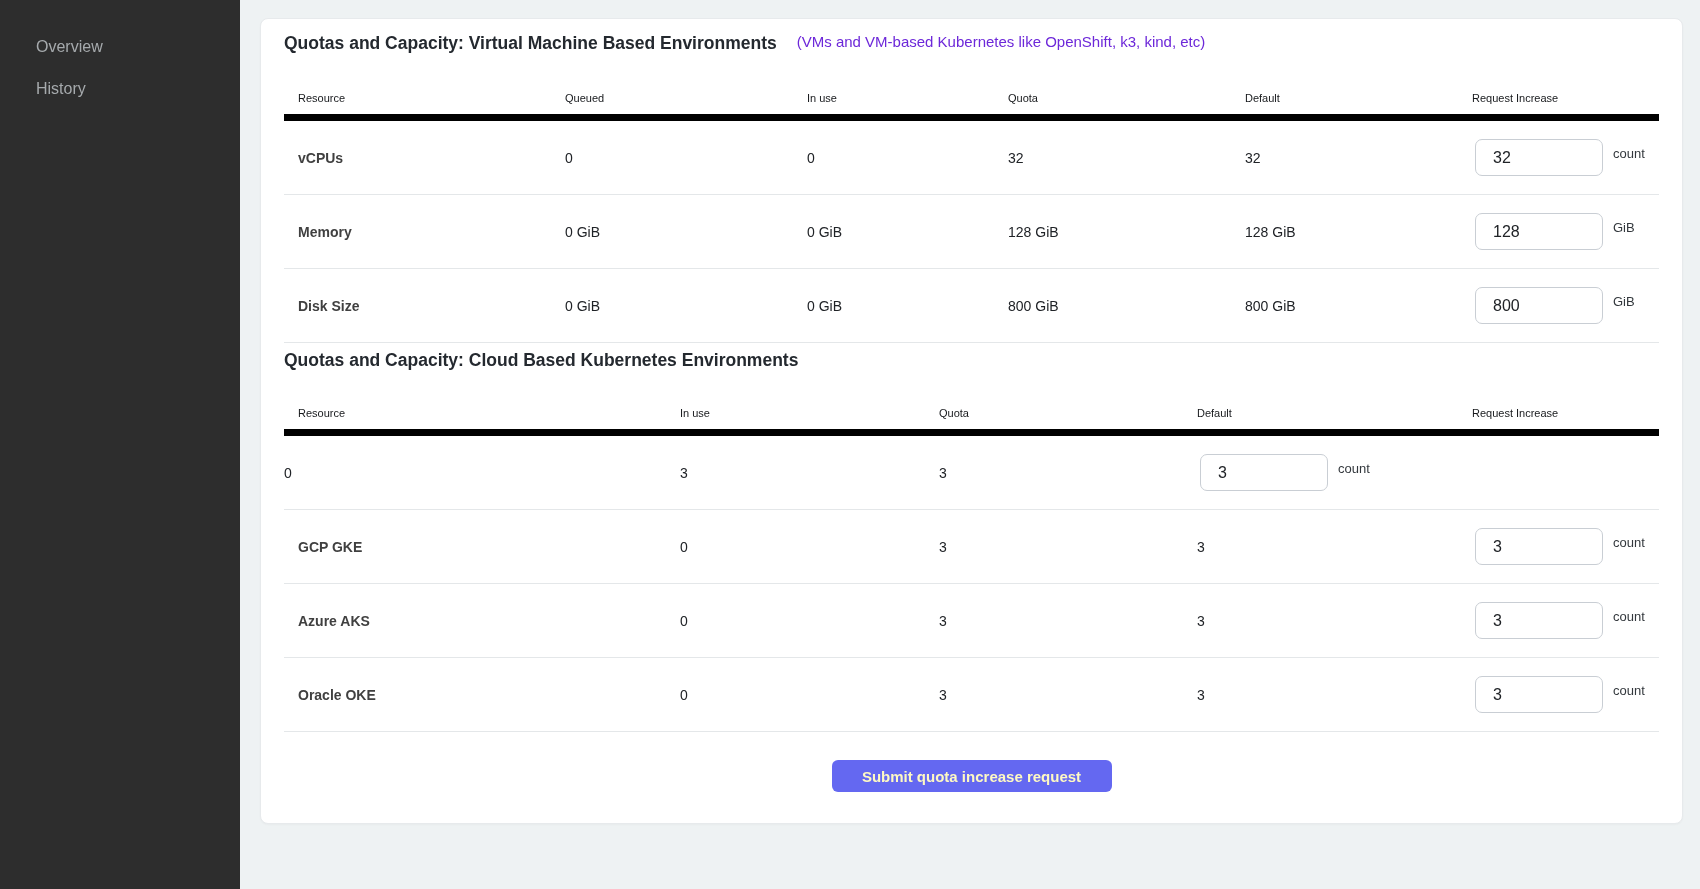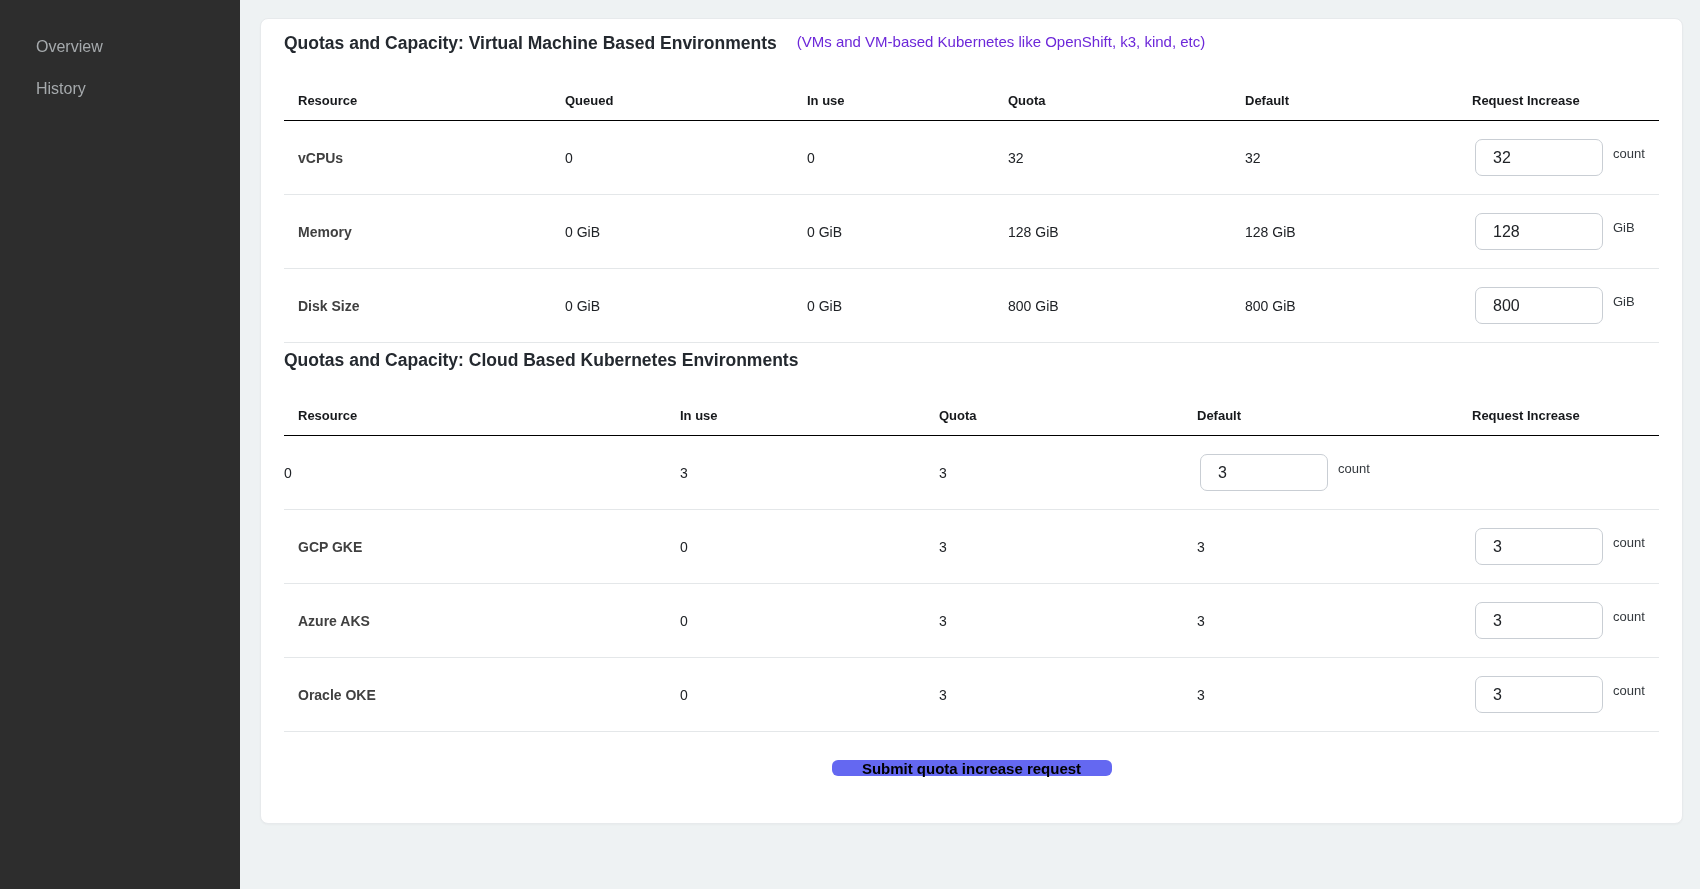--- a/index.html
+++ b/index.html
@@ -58,22 +58,22 @@
   .section-title { font-size: 17.5px; font-weight: 700; color: #24292f; }
   .section-sub { font-size: 15px; color: #6d28d9; }
 
   .grid-row { display: grid; align-items: center; }
   .t1 { grid-template-columns: 281px 242px 201px 237px 227px 1fr; }
   .t2 { grid-template-columns: 396px 259px 258px 275px 1fr; }
 
   .thead {
     margin-top: 22px;
     height: 40px;
-    border-bottom: 1px solid #000000;
-    font-size: 13px; font-weight: 700; color: #17191c;
+    border-bottom: 7px solid #000000;
+    font-size: 11px; font-weight: 400; color: #17191c;
   }
   .thead.second { margin-top: 20px; }
   .trow {
     height: 74px;
     border-bottom: 1px solid #e4e7e9;
     font-size: 14px; color: #202327;
   }
   .cell-first { padding-left: 14px; }
   .resource-name { font-weight: 600; color: #404040; }
 
@@ -92,23 +92,23 @@
     margin-left: 10px;
     font-size: 13px; color: #33383d;
     transform: translateY(-4px);
   }
 
   .button-row {
     margin-top: 28px;
     display: flex; justify-content: center;
   }
   .submit-btn {
-    width: 280px; height: 16px;
+    width: 280px; height: 32px;
     background: #6468f1;
-    color: #000000;
+    color: #fef9c3;
     border: none; border-radius: 6px;
     font-size: 15px; font-weight: 700;
     font-family: "Liberation Sans", sans-serif;
     cursor: pointer;
   }
 </style>
 </head>
 <body>
 
 <div class="sidebar">

